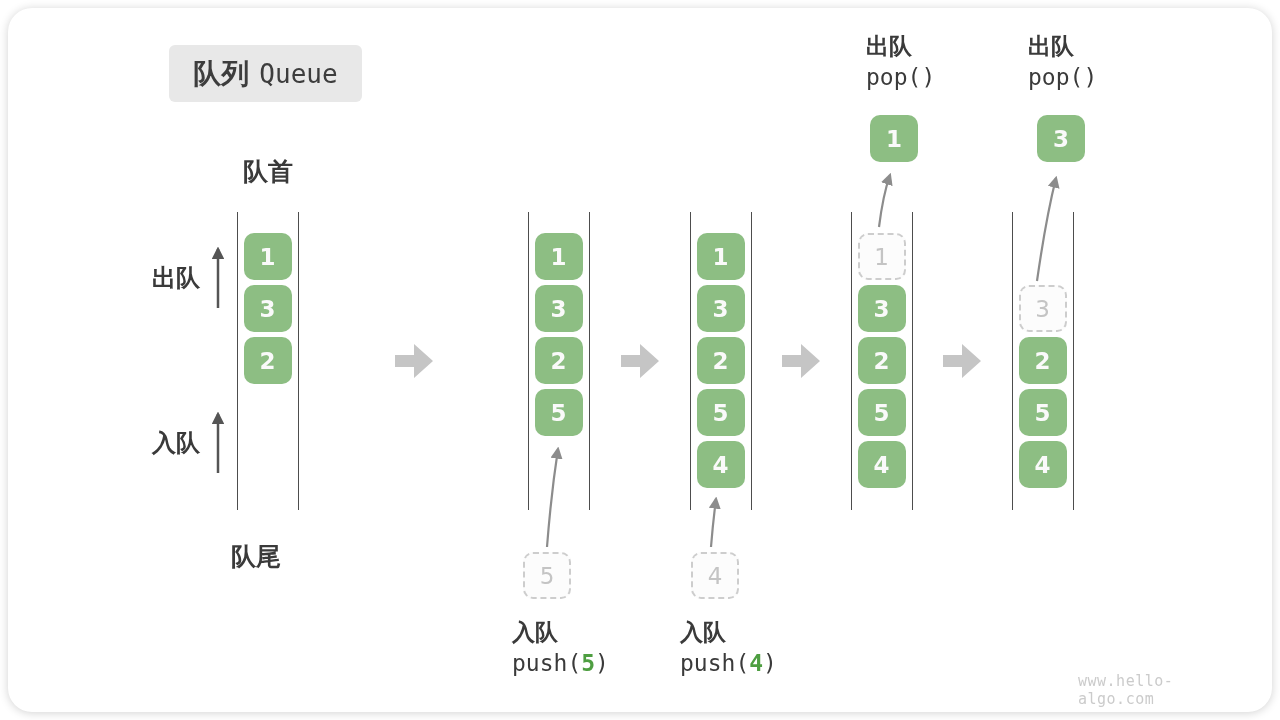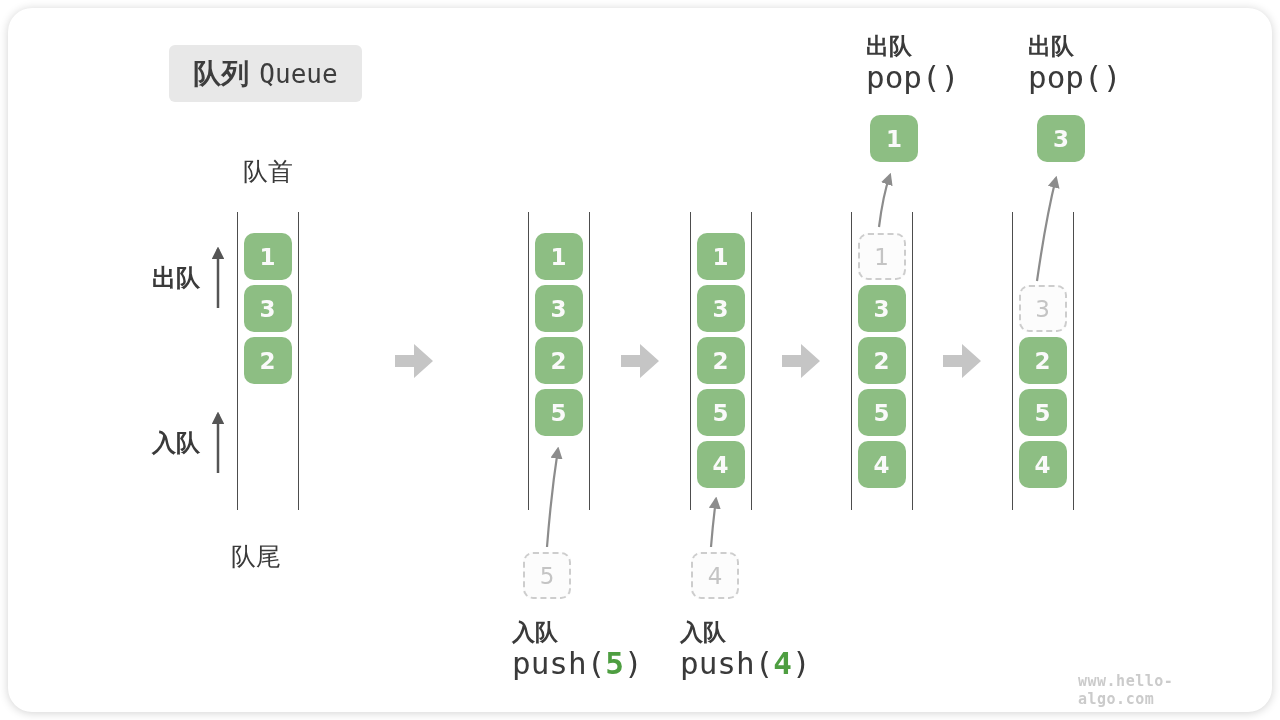--- a/index.html
+++ b/index.html
@@ -33,36 +33,36 @@
     display: flex; align-items: center; justify-content: center;
     box-sizing: border-box;
   }
   .qcol .qbox { left: 5.5px; }
   .ghost {
     background: #fcfcfc; border: 2px dashed #cdcdcd; color: #c4c4c4;
     font-weight: 500;
   }
   .col-label {
     position: absolute; width: 62px; text-align: center;
-    font-size: 25px; font-weight: 400; color: #3a3a3a;
+    font-size: 25px; font-weight: 700; color: #3a3a3a;
   }
   .side-label {
     position: absolute; font-size: 24px; font-weight: 700; color: #3a3a3a;
   }
   .op-block { position: absolute; line-height: 31px; }
   .op-label { font-size: 23px; font-weight: 600; color: #3a3a3a; }
   .code {
     font-family: "DejaVu Sans Mono", "Liberation Mono", monospace;
-    font-size: 31px; color: #3a3a3a;
+    font-size: 23px; color: #3a3a3a;
   }
   .code .arg { color: #4e9e41; font-weight: 700; }
   .watermark {
     position: absolute; left: 1078px; top: 672px; width: 164px;
     font-family: "DejaVu Sans Mono", "Liberation Mono", monospace;
-    font-size: 15px; color: #cbcbcb; letter-spacing: 0.5px; font-weight: bold;
+    font-size: 15px; color: #cbcbcb; letter-spacing: 0.5px;
   }
   svg.overlay {
     position: absolute; left: 0; top: 0; pointer-events: none;
   }
 </style>
 </head>
 <body>
 
 <div class="stage">
   <div class="card"></div>

